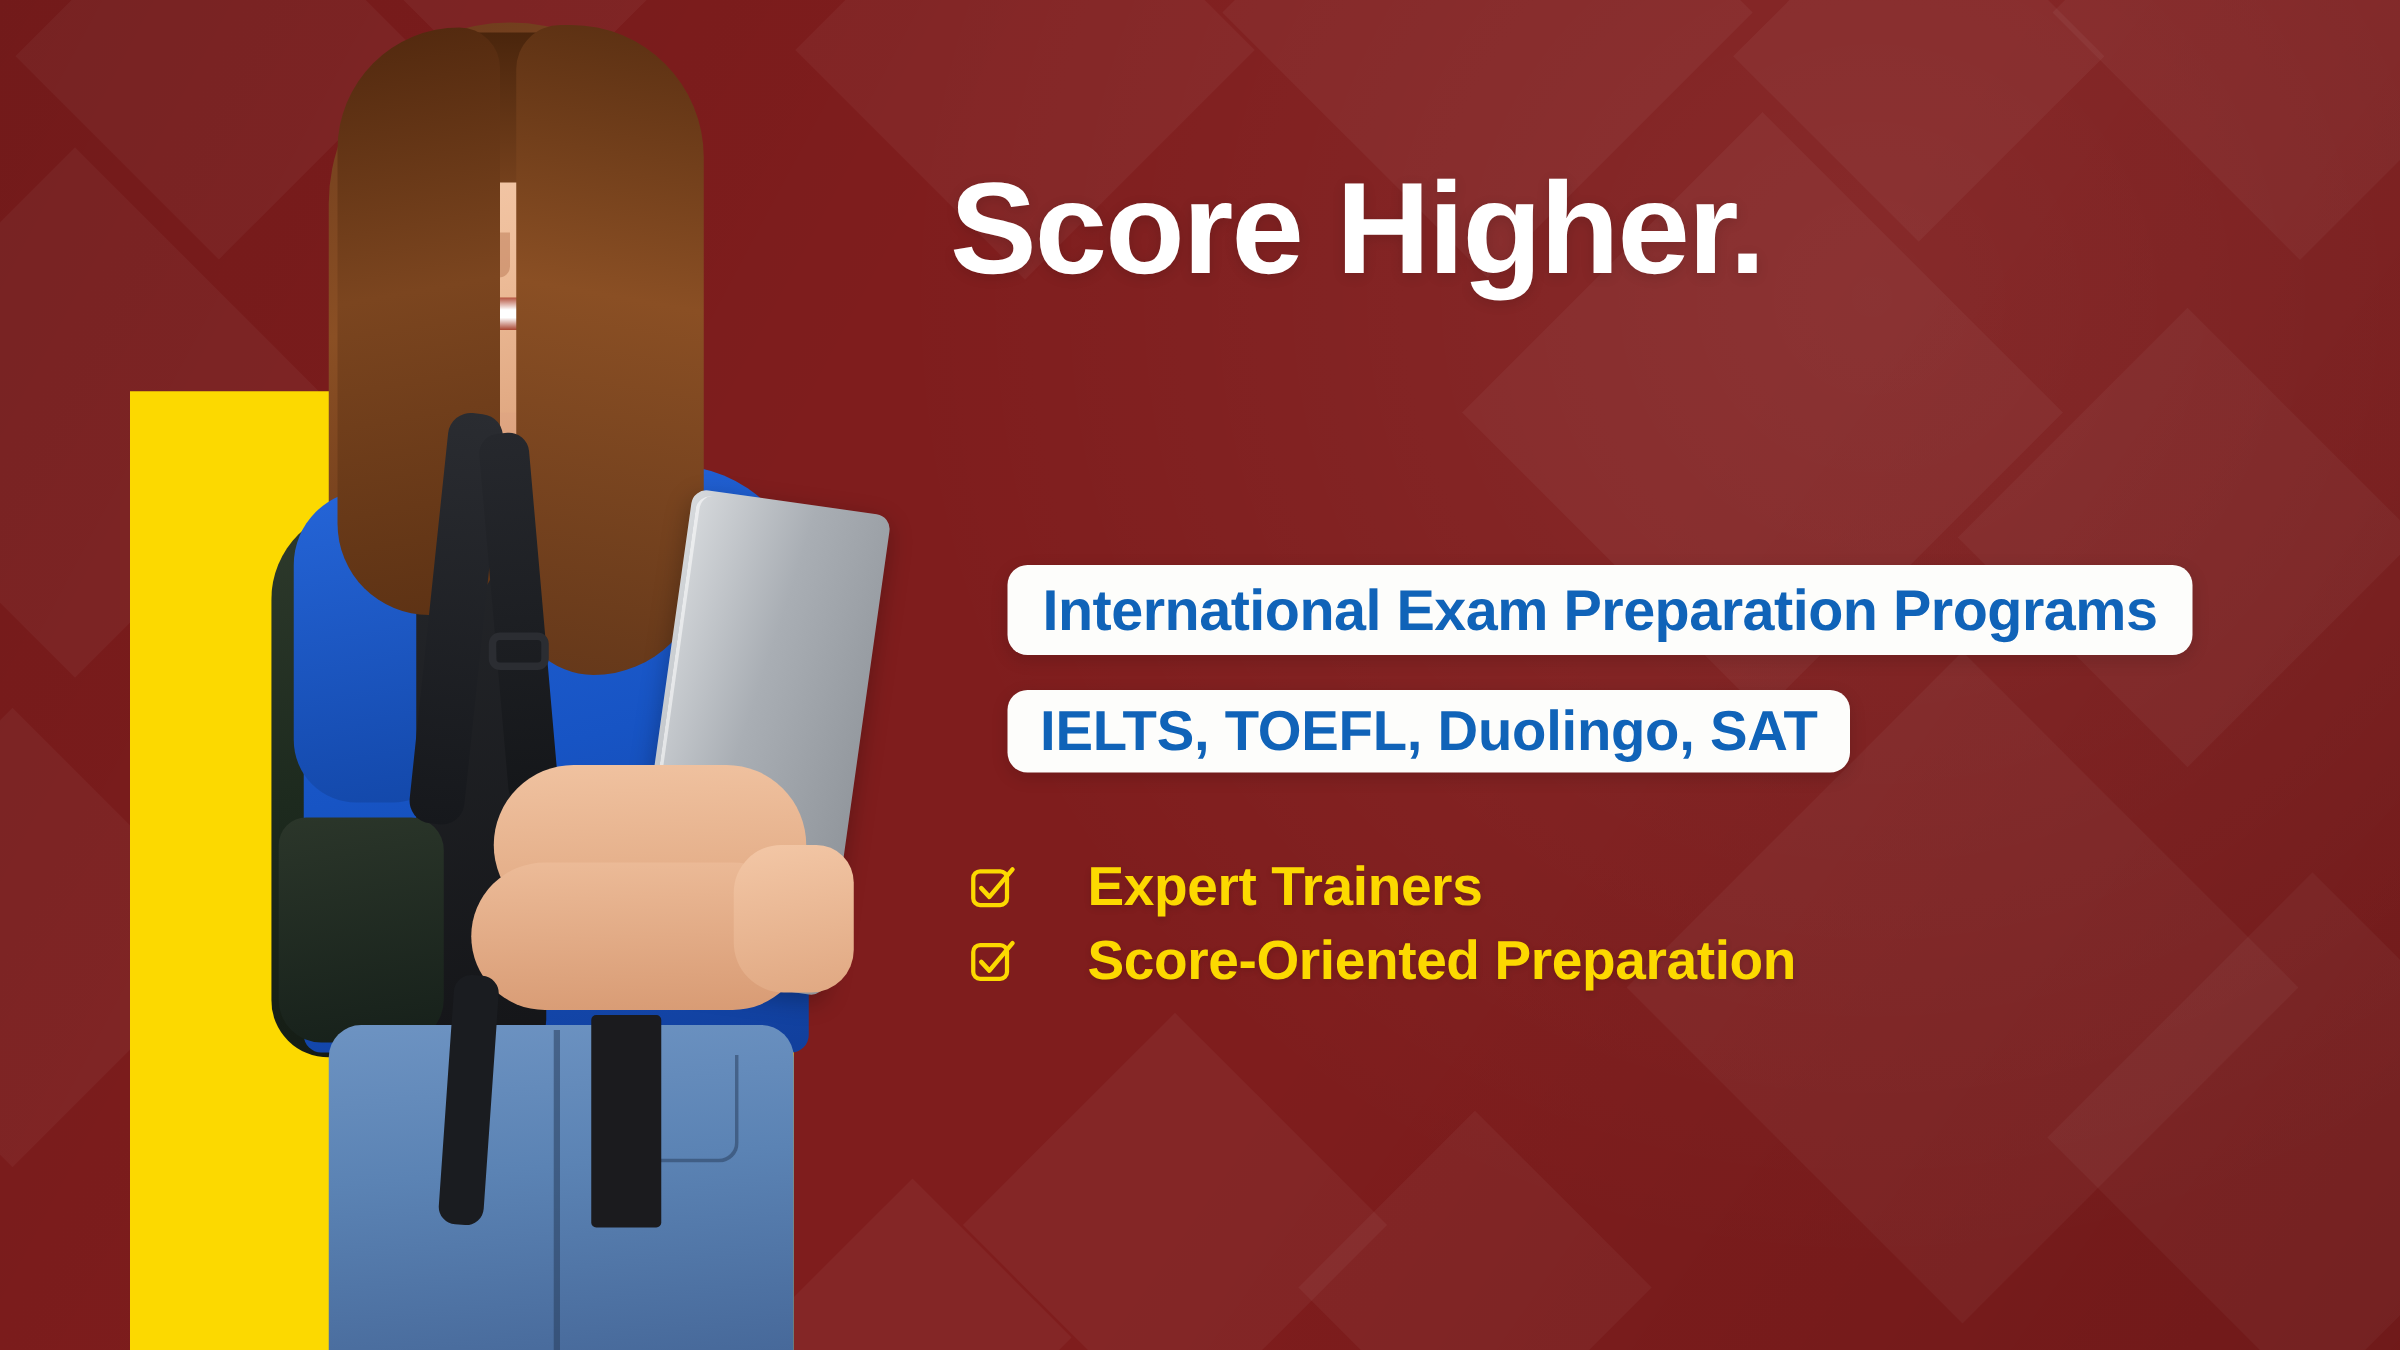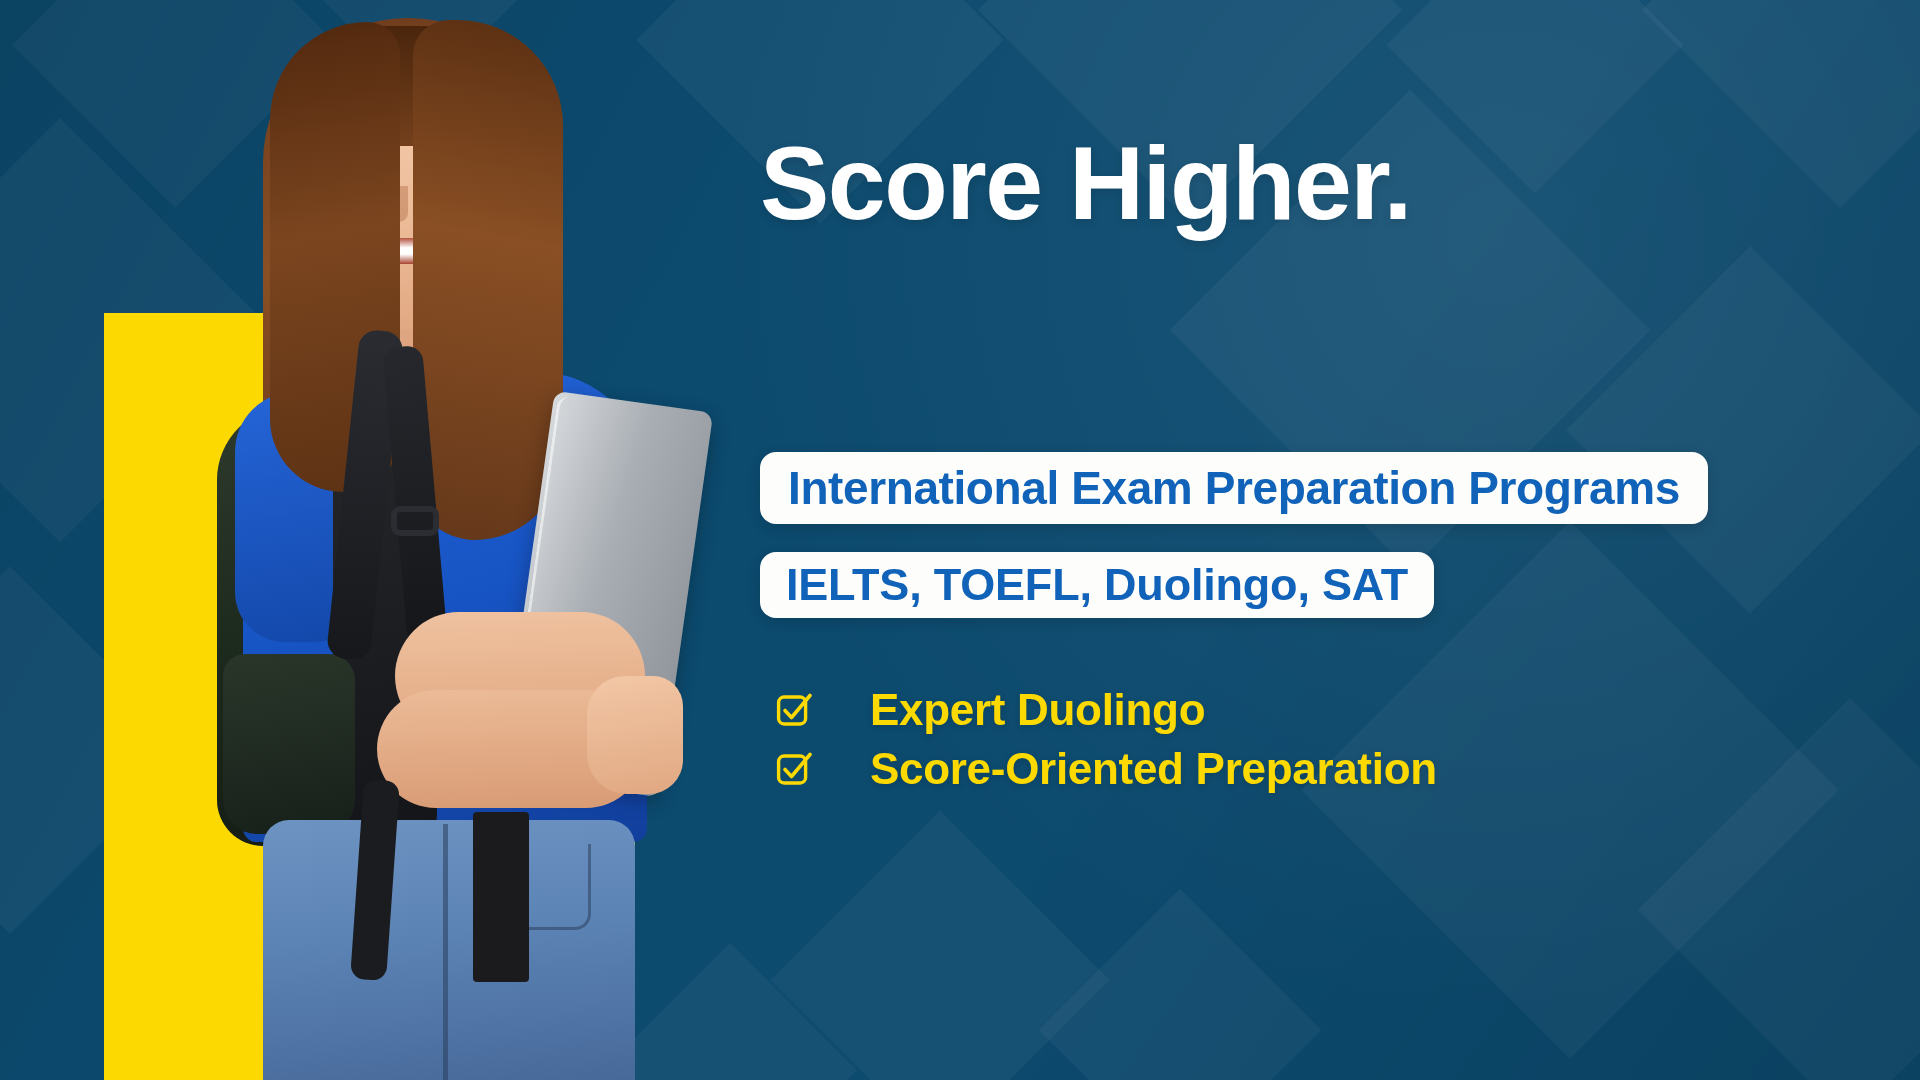--- a/index.html
+++ b/index.html
@@ -5,21 +5,21 @@
   * { margin:0; padding:0; box-sizing:border-box; }
   html, body {
     width:1920px; height:1080px;
     overflow:hidden;
     font-family:"Liberation Sans", sans-serif;
   }
 
   .banner {
     position:relative;
     width:1920px; height:1080px;
-    background:#0c4a6e;
+    background:#7f1d1d;
     overflow:hidden;
     padding-left:48px;
   }
 
   
   .bg-pattern {
     position:absolute; inset:0;
     overflow:hidden;
   }
   .bg-pattern span {
@@ -215,20 +215,21 @@
   .pill {
     position:absolute;
     display:inline-flex;
     align-items:center;
     background:#fdfdfb;
     color:#1063b8;
     border-radius:16px;
     font-weight:700;
     white-space:nowrap;
     box-shadow:0 4px 14px rgba(0,0,0,.14);
+    margin-left:46px;
   }
   .pill-1 {
     left:0; top:452px;
     height:72px;
     padding:0 28px;
     font-size:46px;
     letter-spacing:-.4px;
   }
   .pill-2 {
     left:0; top:552px;
@@ -336,21 +337,21 @@
 
     <div class="features">
 
       <div class="feature-row">
         <span class="check-icon">
           <svg width="36" height="36" viewBox="0 0 36 36">
             <rect x="2.6" y="5" width="27" height="27" rx="5.5" ry="5.5" fill="none" stroke="#fcd900" stroke-width="3.4"></rect>
             <path d="M9 18.5 L15.5 25.5 L34 3.5" fill="none" stroke="#fcd900" stroke-width="3.6" stroke-linecap="round" stroke-linejoin="round"></path>
           </svg>
         </span>
-        <span class="feature-label">Expert Duolingo</span>
+        <span class="feature-label">Expert Trainers</span>
       </div>
 
 
       <div class="feature-row">
         <span class="check-icon">
           <svg width="36" height="36" viewBox="0 0 36 36">
             <rect x="2.6" y="5" width="27" height="27" rx="5.5" ry="5.5" fill="none" stroke="#fcd900" stroke-width="3.4"></rect>
             <path d="M9 18.5 L15.5 25.5 L34 3.5" fill="none" stroke="#fcd900" stroke-width="3.6" stroke-linecap="round" stroke-linejoin="round"></path>
           </svg>
         </span>

